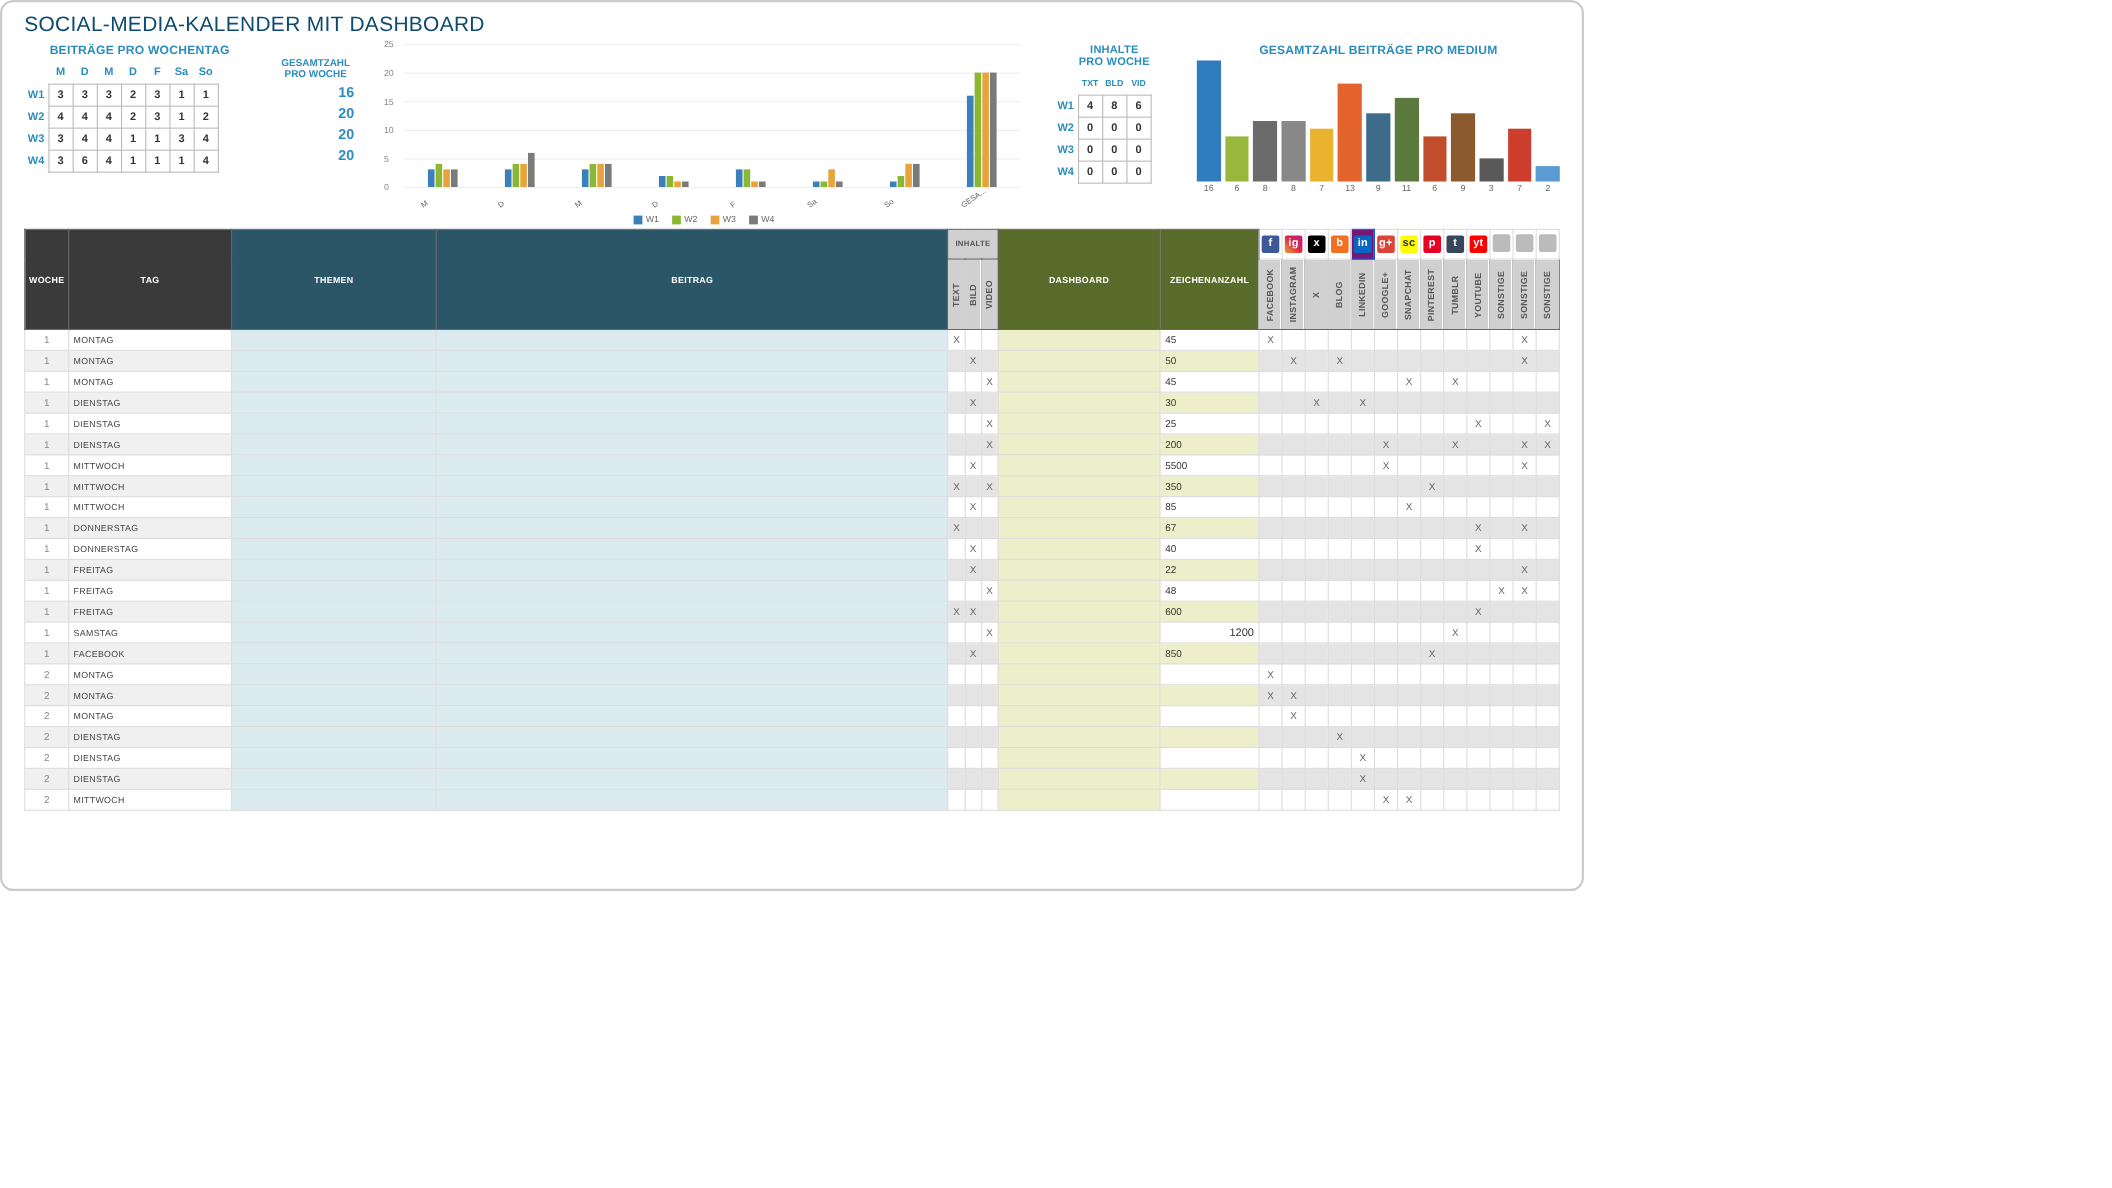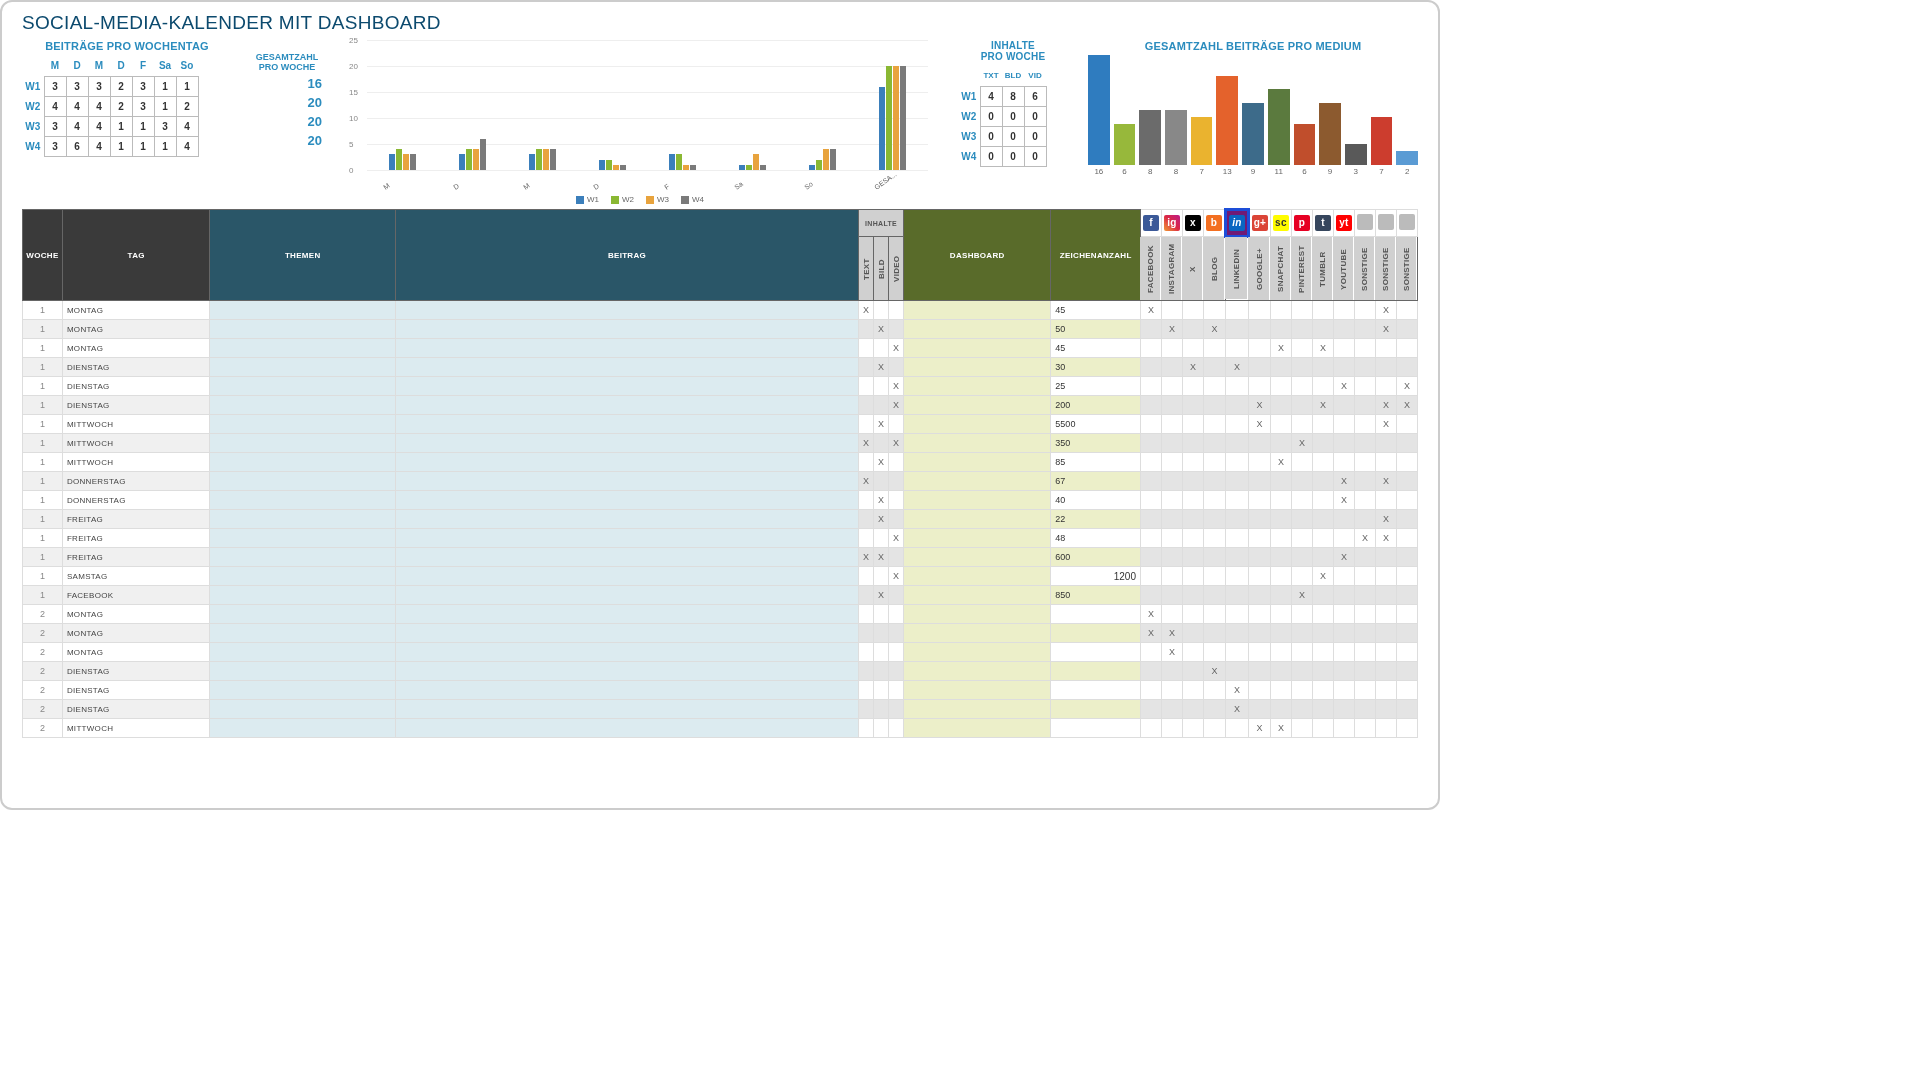--- a/index.html
+++ b/index.html
@@ -339,21 +339,21 @@
         <th rowspan="2" style="width:150px">TAG</th>
         <th rowspan="2" class="dark-teal" style="width:190px">THEMEN</th>
         <th rowspan="2" class="dark-teal" style="width:476px">BEITRAG</th>
         <th colspan="3" class="gray">INHALTE</th>
         <th rowspan="2" class="olive" style="width:150px">DASHBOARD</th>
         <th rowspan="2" class="olive" style="width:90px">ZEICHENANZAHL</th>
         <th class="icon-cell" style="background:#fff;border:1px solid #ddd;"><span class="sm-icon ic-fb">f</span></th>
         <th class="icon-cell" style="background:#fff;border:1px solid #ddd;"><span class="sm-icon ic-ig">ig</span></th>
         <th class="icon-cell" style="background:#fff;border:1px solid #ddd;"><span class="sm-icon ic-x">x</span></th>
         <th class="icon-cell" style="background:#fff;border:1px solid #ddd;"><span class="sm-icon ic-bl">b</span></th>
-        <th class="icon-cell" style="background:#701a75;border:3px solid #1d4ed8;font-style:italic;"><span class="sm-icon ic-li">in</span></th>
+        <th class="icon-cell" style="background:#701a75;border:1px solid #1d4ed8;"><span class="sm-icon ic-li">in</span></th>
         <th class="icon-cell" style="background:#fff;border:1px solid #ddd;"><span class="sm-icon ic-gp">g+</span></th>
         <th class="icon-cell" style="background:#fff;border:1px solid #ddd;"><span class="sm-icon ic-sc">sc</span></th>
         <th class="icon-cell" style="background:#fff;border:1px solid #ddd;"><span class="sm-icon ic-pi">p</span></th>
         <th class="icon-cell" style="background:#fff;border:1px solid #ddd;"><span class="sm-icon ic-tu">t</span></th>
         <th class="icon-cell" style="background:#fff;border:1px solid #ddd;"><span class="sm-icon ic-yt">yt</span></th>
         <th class="icon-cell" style="background:#fff;border:1px solid #ddd;"><span class="sm-icon ic-o1"></span></th>
         <th class="icon-cell" style="background:#fff;border:1px solid #ddd;"><span class="sm-icon ic-o2"></span></th>
         <th class="icon-cell" style="background:#fff;border:1px solid #ddd;"><span class="sm-icon ic-o3"> </span></th>
       </tr>
       <tr>

